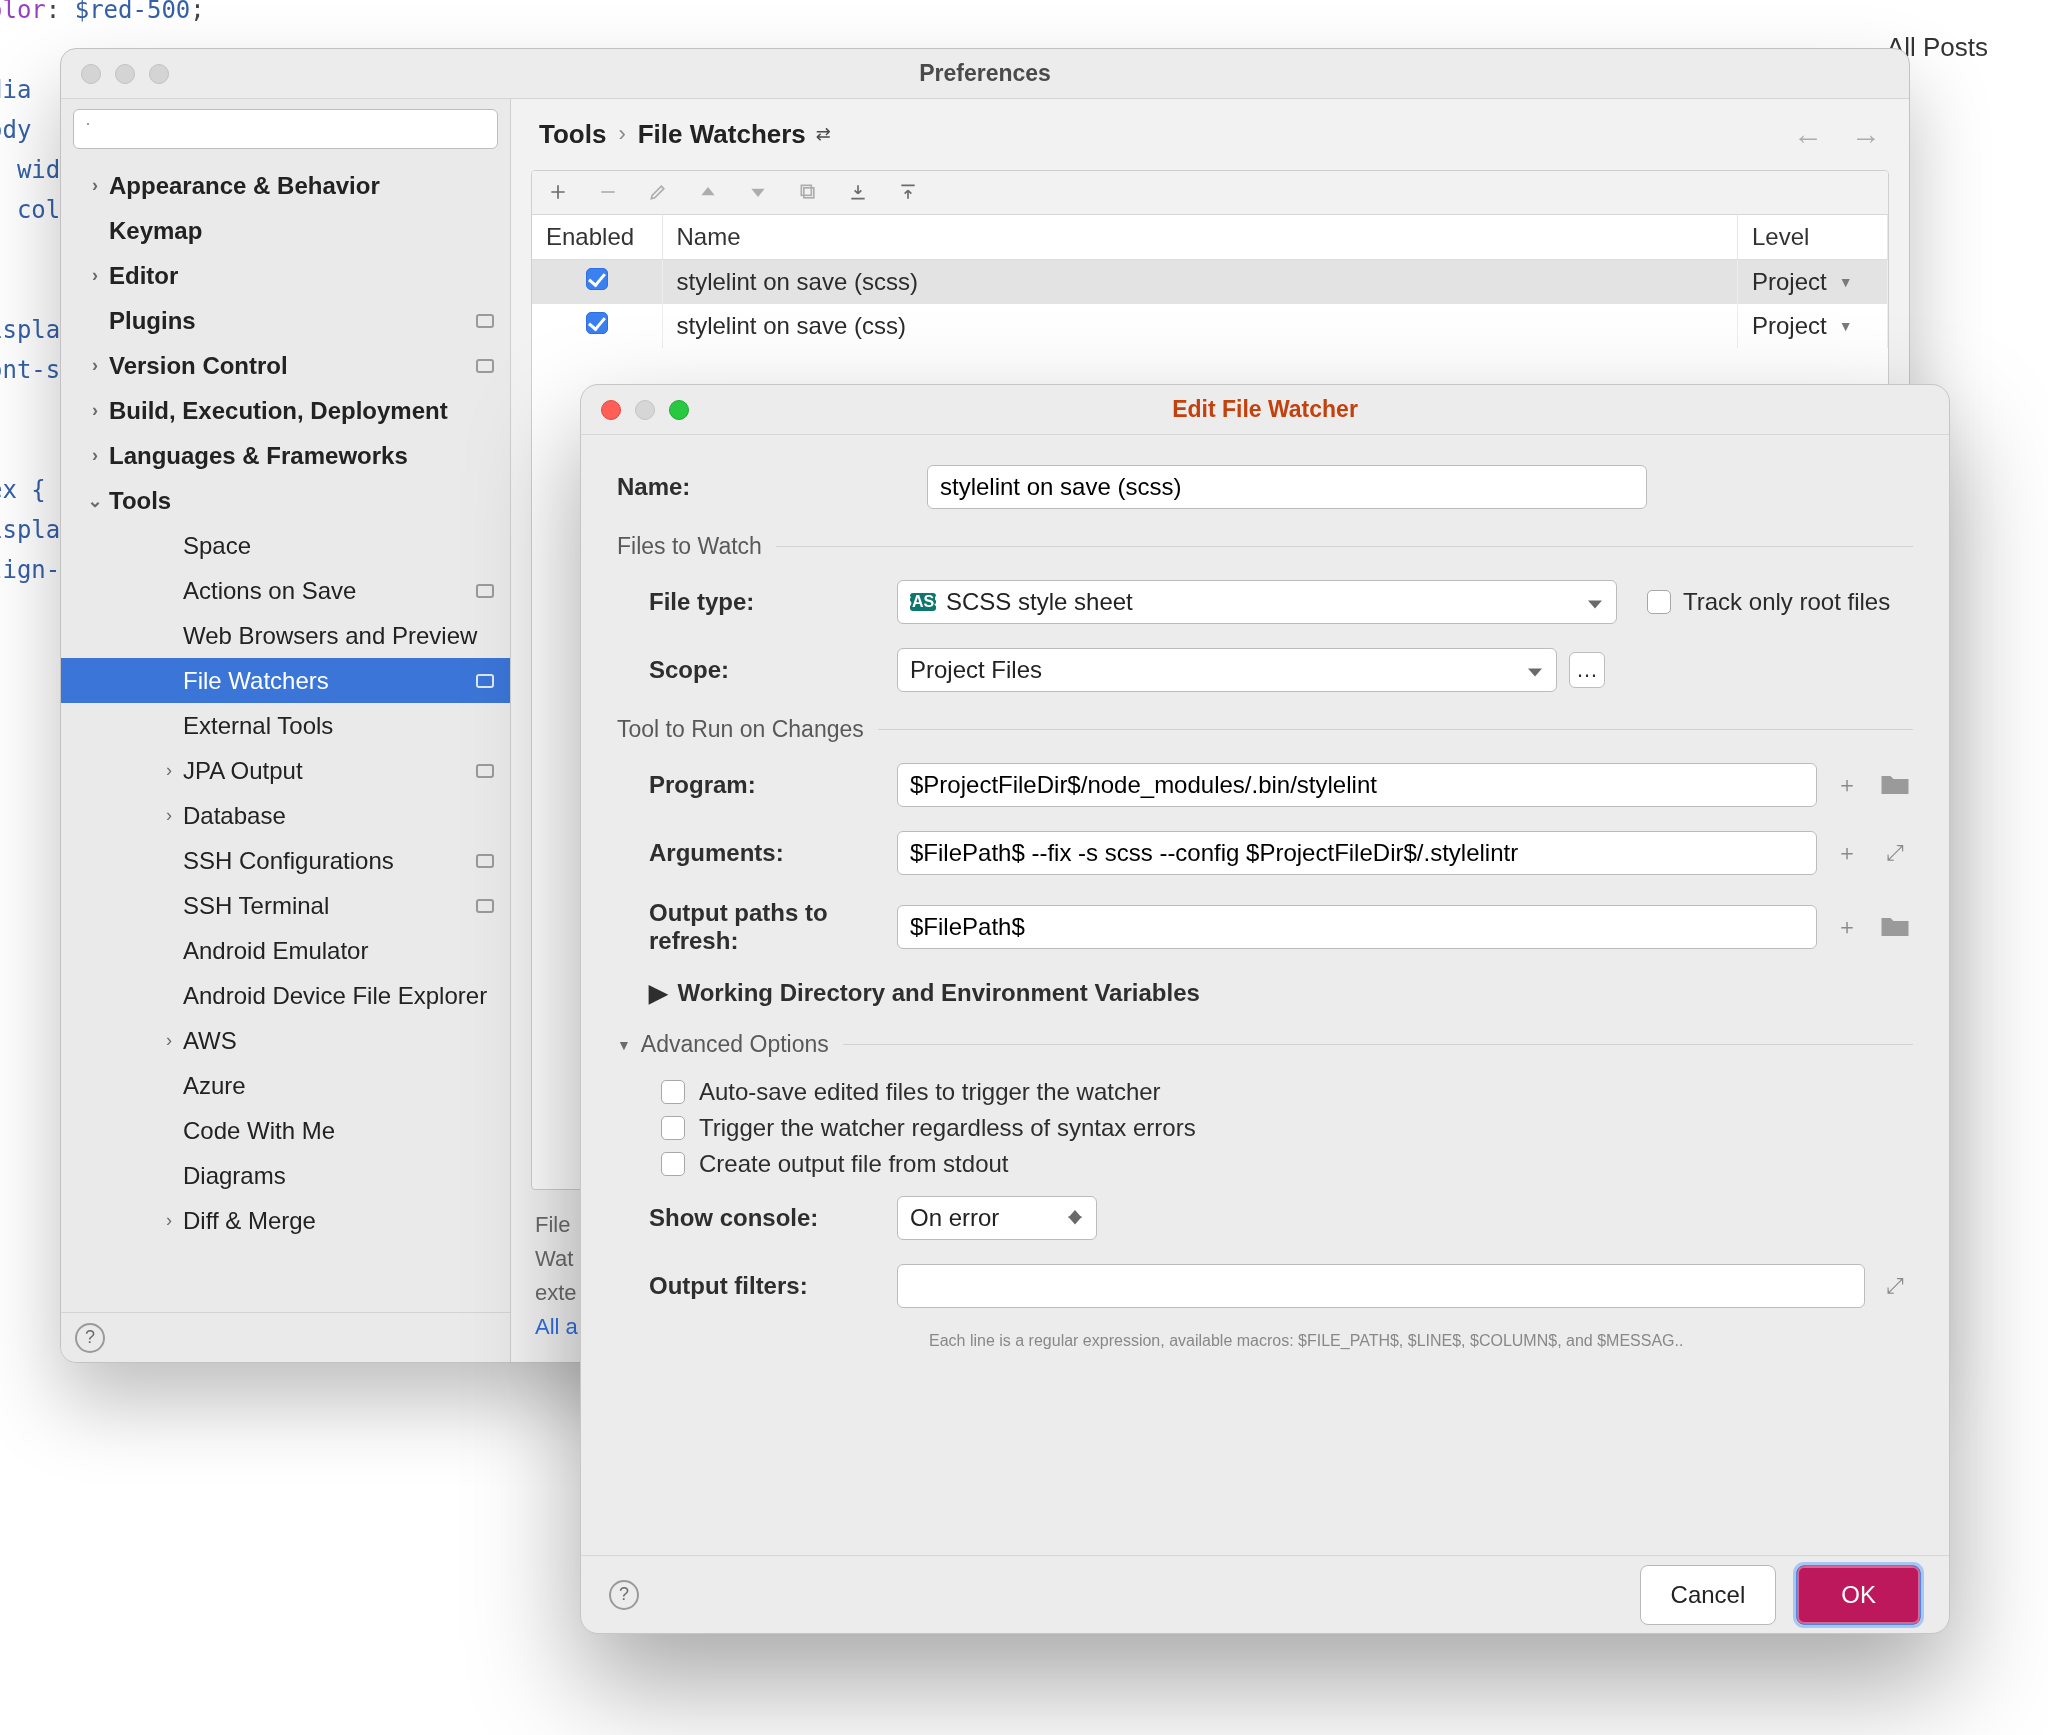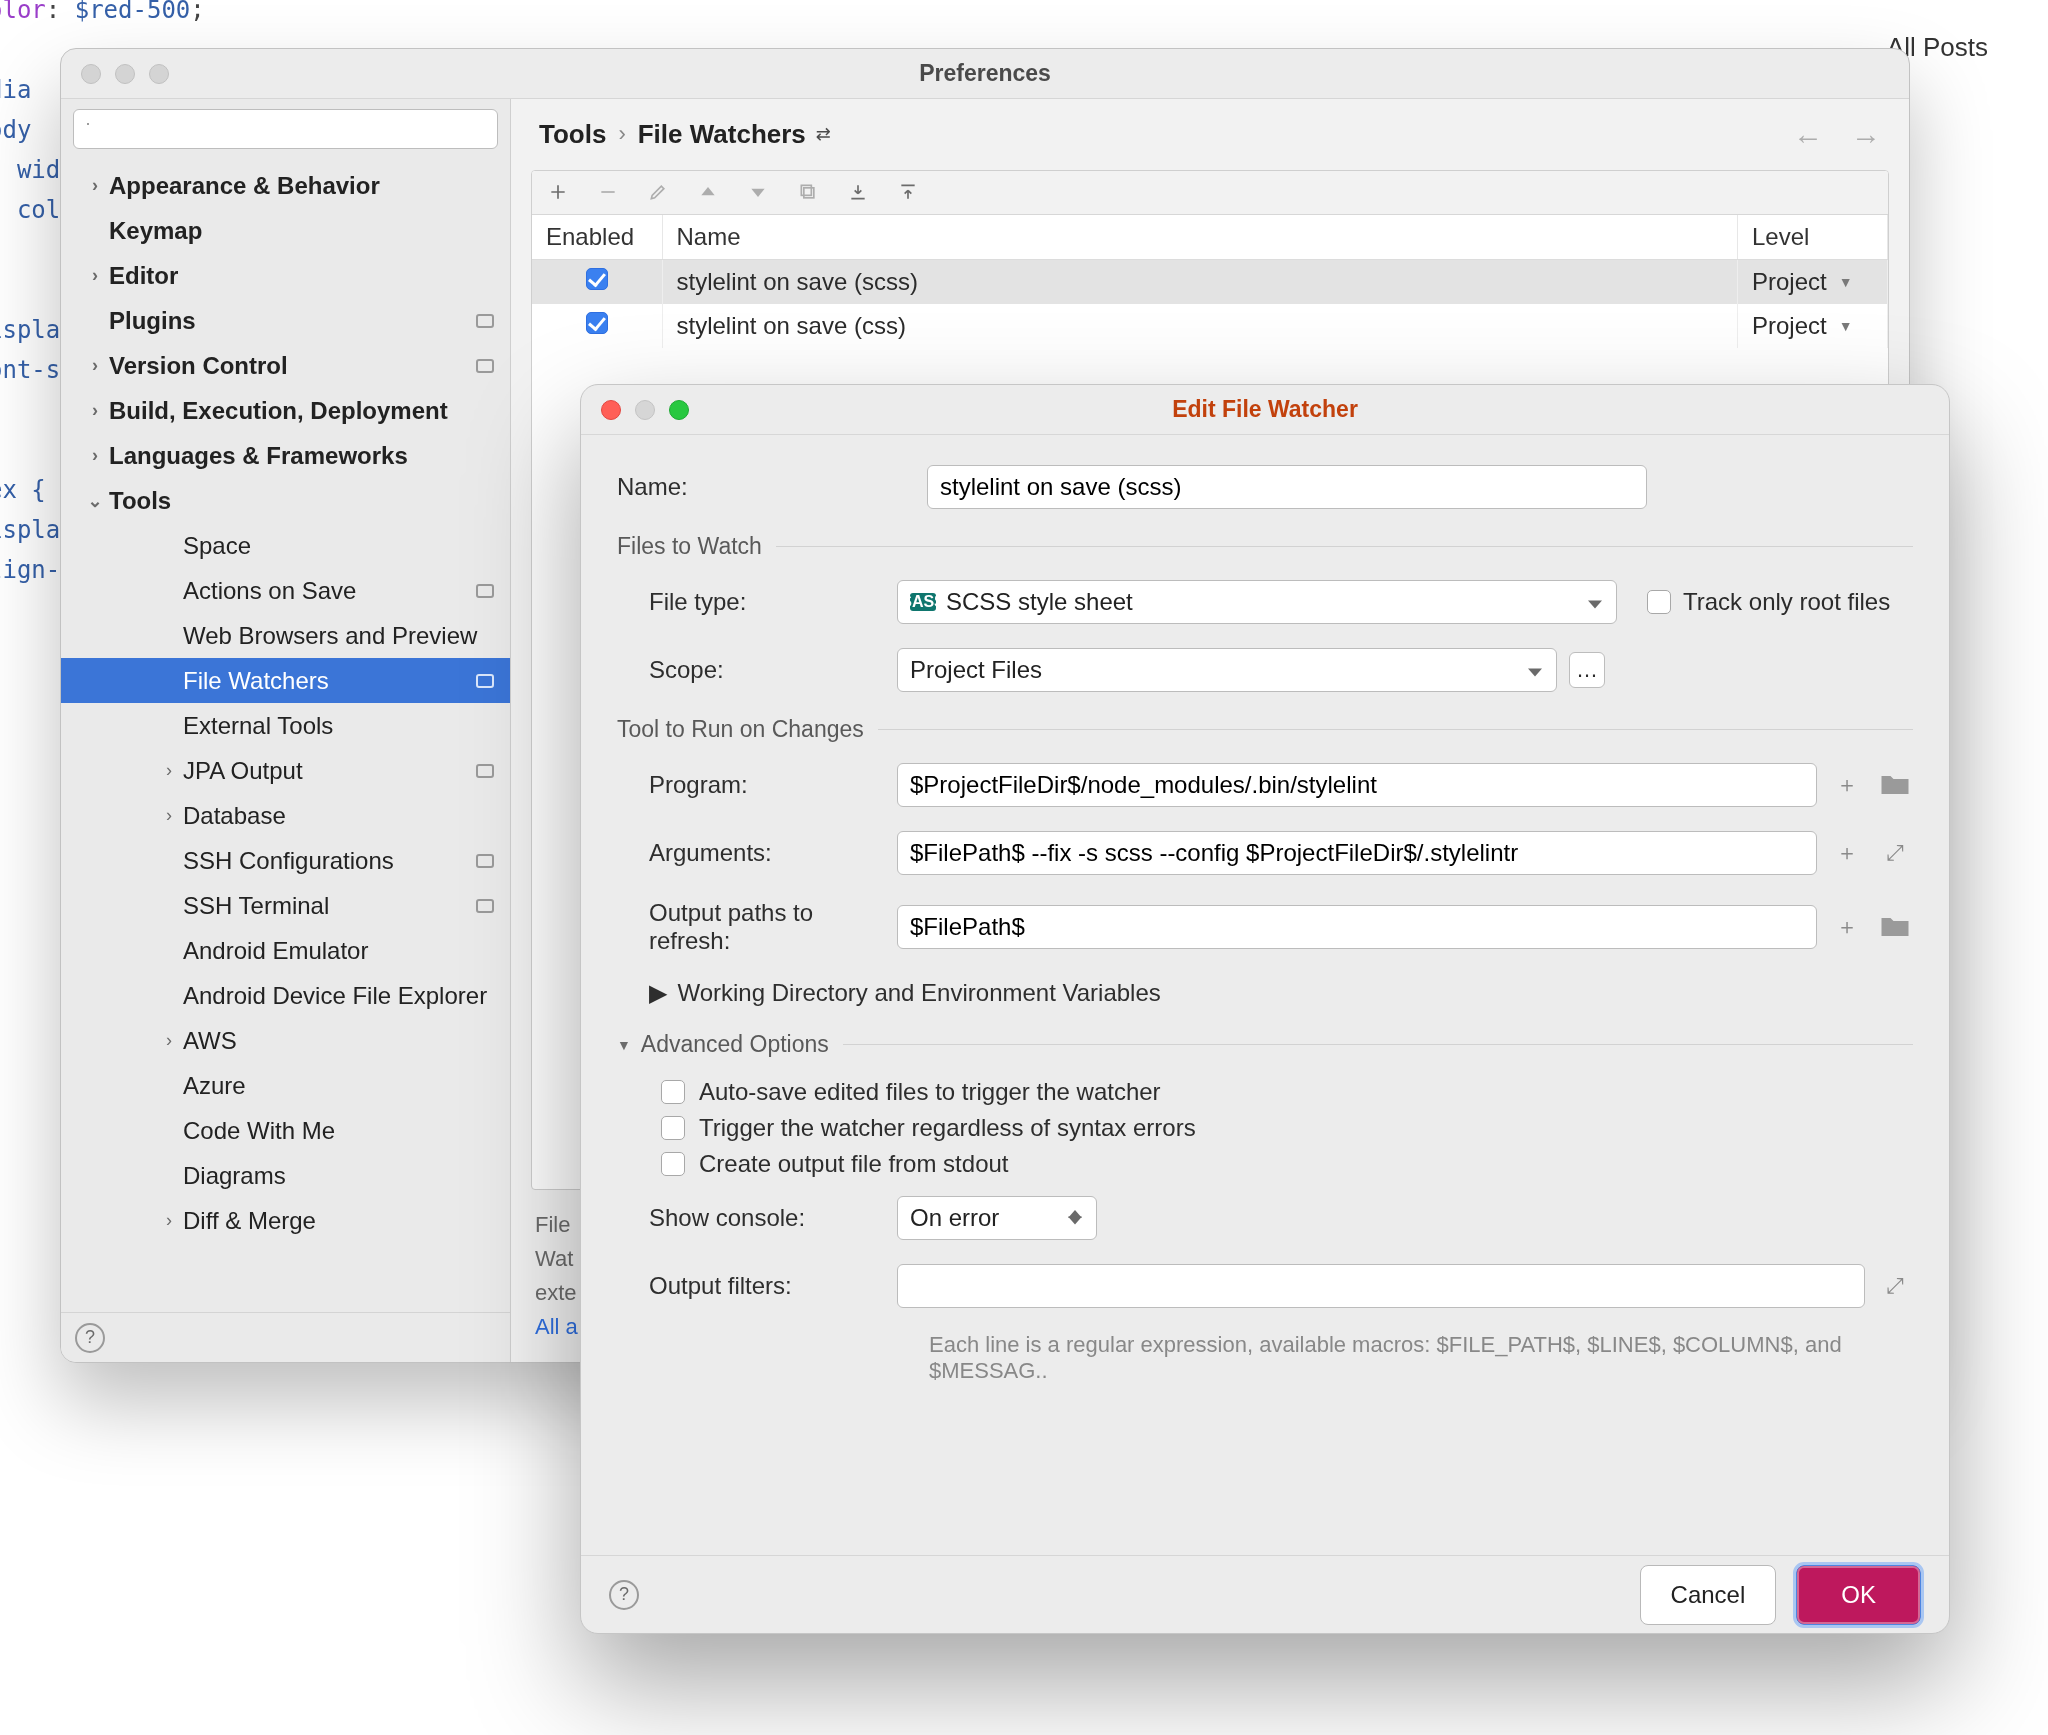--- a/index.html
+++ b/index.html
@@ -120,21 +120,21 @@
   .dlg-titlebar { height:50px; display:flex; align-items:center; position:relative; border-bottom:1px solid #d7d7d7; }
   .tl { display:flex; gap:14px; margin-left:20px; }
   .tl .c  { width:20px; height:20px; border-radius:50%; }
   .tl .red    { background:#ff5f57; border:1px solid #e24740; }
   .tl .yellow { background:#d6d6d6; border:1px solid #c3c3c3; }
   .tl .green  { background:#28c840; border:1px solid #1fa934; }
   .dlg-title { position:absolute; left:0; right:0; text-align:center; font-weight:600; color:#c2410c; font-size:23px; }
 
   .dlg-body { flex:1; padding:30px 36px 10px 36px; overflow:auto; }
   .form-row { display:flex; align-items:center; margin-bottom:24px; }
-  .form-row > label { width: 310px; font-size:24px; color:#2e2e2e; }
+  .form-row > label { width: 310px; font-size:24px; color:#2e2e2e;font-weight:bold; }
   .form-row.indent > label { width: 280px; padding-left:32px; }
   .control {
     flex:1; height:44px; border:1px solid #bcbcbc; border-radius:6px; background:#fff;
     display:flex; align-items:center; padding:0 12px; font-size:24px; color:#222; position:relative;
   }
   .control.select::after {
     content:""; position:absolute; right:14px; top:50%; width:0; height:0;
     border-left:7px solid transparent; border-right:7px solid transparent;
   }
   .control.select::after { border-top:8px solid #6a6a6a; transform:translateY(-20%); }
@@ -152,21 +152,21 @@
   .section .rule { flex:1; height:1px; background:#d2d2d2; margin-left:14px; }
   .section .disc { margin-right:10px; font-size:14px; color:#6b6b6b; }
 
   .trailing { display:flex; gap:12px; margin-left:12px; align-items:center; color:#8a8a8a; }
   .trailing .ic, .sq-btn { width:36px; height:36px; display:inline-flex; align-items:center; justify-content:center; }
   .sq-btn { border:1px solid #bdbdbd; border-radius:6px; background:#fff; }
 
   .cb-row { display:flex; align-items:center; gap:14px; margin:8px 0 8px 44px; font-size:24px; color:#2d2d2d; }
   .cb { width:24px; height:24px; border:1.6px solid #a8a8a8; border-radius:5px; background:#fff; }
 
-  .footnote { margin-left:312px; font-size:22px; color:#888; margin-top:13px; }
+  .footnote { margin-left:312px; font-size:16px; color:#888; margin-top:13px; }
 
   .dlg-footer { height:78px; border-top:1px solid #d6d6d6; display:flex; align-items:center; padding:0 28px; gap:20px; }
   .dlg-footer .help-circ { margin-right:auto; }
   .btn { height:60px; padding:0 30px; border:1px solid #b9b9b9; border-radius:8px; background:#fff; font-size:24px; color:#222; }
   .btn.primary { background:#be185d; border-color:#4d85e0; color:#fff; padding:0 44px; box-shadow: inset 0 0 0 2px rgba(255,255,255,.35); outline:3px solid #a9c6f2; }
 
   .right-gap { width:auto; }
   .track-box { display:flex; align-items:center; gap:12px; margin-left:30px; font-size:24px; white-space:nowrap; }
 </style>
 </head>

